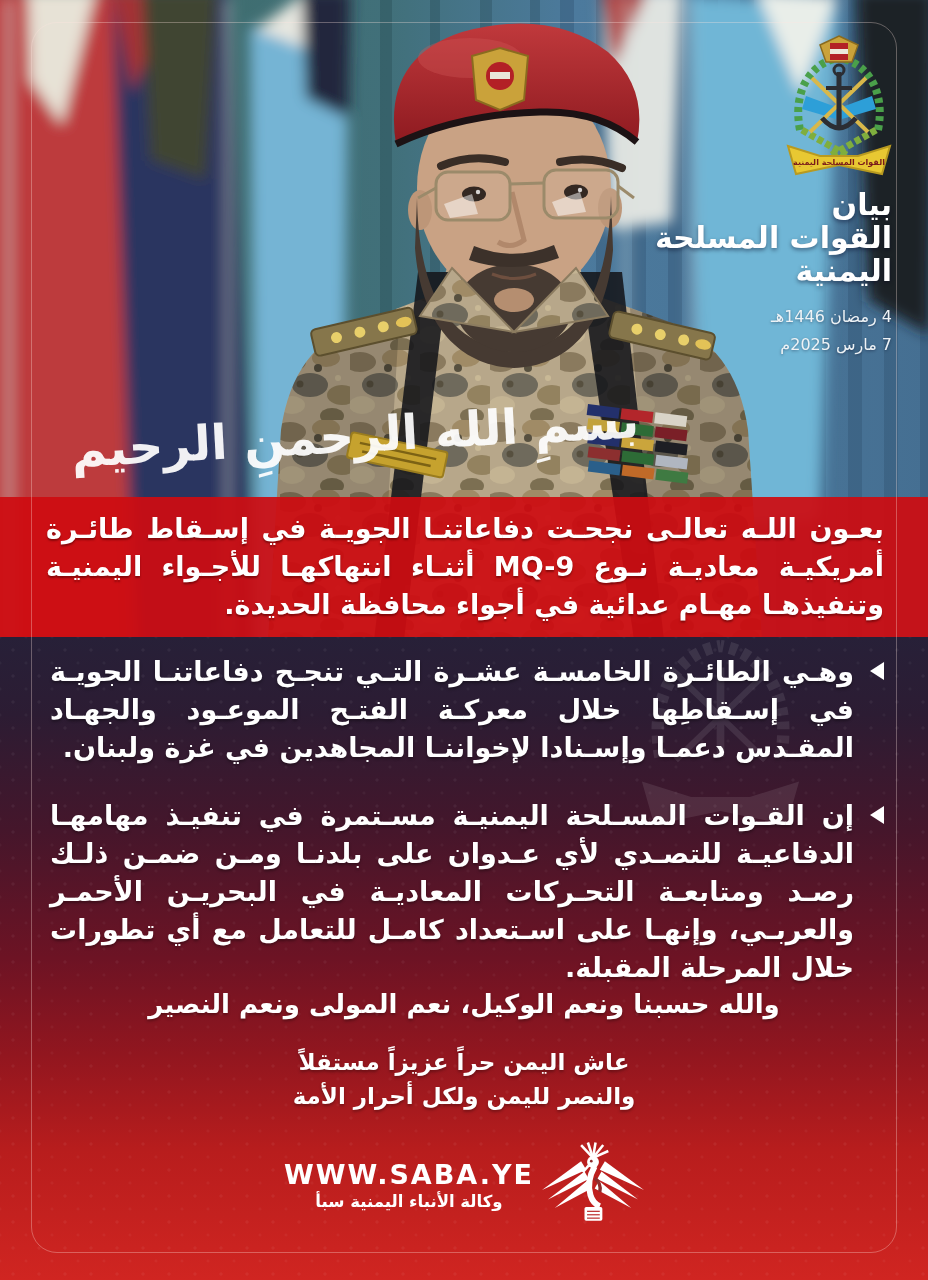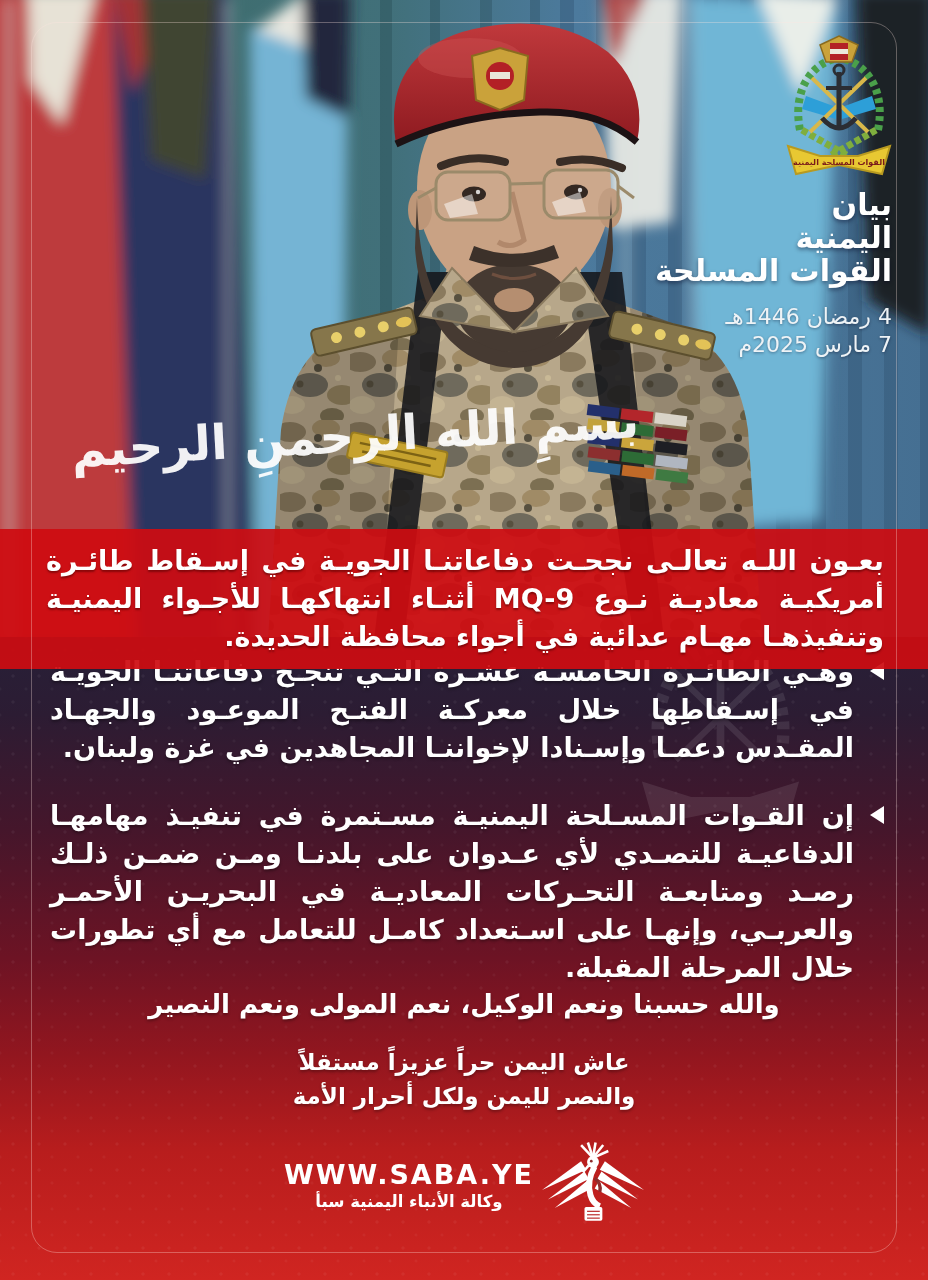--- a/index.html
+++ b/index.html
@@ -9,26 +9,26 @@
     background:#1d1830;
   }
   
   .photo{position:absolute;top:0;left:0;width:928px;height:640px;}
   .photo svg{display:block;}
   
   .emblem{position:absolute; top:34px; right:28px; width:122px; height:146px; z-index:20;text-align:center;}
   
   .header{position:absolute; top:188px; right:36px; z-index:20; text-align:right; color:#fff;margin-left:32px;}
   .header .hline{font-size:30px; font-weight:700; line-height:33px; text-shadow:0 2px 4px rgba(0,0,30,.45);}
-  .header .dates{margin-top:16px; font-size:22px; line-height:28px; font-weight:400; color:#eef3f6; text-shadow:0 1px 3px rgba(0,0,30,.4);}
+  .header .dates{margin-top:16px; font-size:16px; line-height:28px; font-weight:400; color:#eef3f6; text-shadow:0 1px 3px rgba(0,0,30,.4);}
   
   .red-banner{
     position:absolute; top:497px; left:0; width:928px; height:140px; z-index:10;
     background:rgba(205,12,17,0.93);
-    display:flex; align-items:center; box-sizing:border-box; padding:0 44px 0 46px;margin-top:32px;
+    display:flex; align-items:center; box-sizing:border-box; padding:0 44px 0 46px;
   }
   .red-banner .btxt{
     width:100%; color:#fff; font-size:27px; font-weight:700; line-height:38px;
     text-align:justify; text-shadow:0 2px 2px rgba(80,0,0,.55);
   }
   
   .dark{
     position:absolute; top:637px; left:0; width:928px; height:643px; z-index:5;
     background:linear-gradient(180deg,#272038 0%,#2c1c33 12%,#45162b 30%,#6d1324 50%,#92161f 65%,#b81d1d 80%,#d02521 100%);
   }
@@ -269,22 +269,22 @@
       <path d="M44,84 Q61,104 78,84" stroke="#2b2d33" stroke-width="5" fill="none"></path>
       <circle cx="61" cy="36" r="5" stroke="#2b2d33" stroke-width="3" fill="none"></circle>
 
       <path d="M10,112 L42,122 L80,122 L112,112 L104,140 L61,131 L18,140 Z" fill="#e8c832" stroke="#b89a20" stroke-width="2"></path>
       <text x="61" y="131" font-size="8" font-weight="700" fill="#7a1a1a" text-anchor="middle">القوات المسلحة اليمنية</text>
     </svg>
   </div>
 
   <div class="header">
     <div class="hline">بيان</div>
+    <div class="hline">القوات المسلحة</div>
     <div class="hline">اليمنية</div>
-    <div class="hline">القوات المسلحة</div>
     <div class="dates">
       <div>4 رمضان 1446هـ</div>
       <div>7 مارس 2025م</div>
     </div>
   </div>
 
   <div class="red-banner">
     <div class="btxt">بعـون اللـه تعالـى نجحـت دفاعاتنـا الجويـة في إسـقاط طائـرة أمريكيـة معاديـة نـوع MQ-9 أثنـاء انتهاكهـا للأجـواء اليمنيـة وتنفيذهـا مهـام عدائية في أجواء محافظة الحديدة.</div>
   </div>
 

